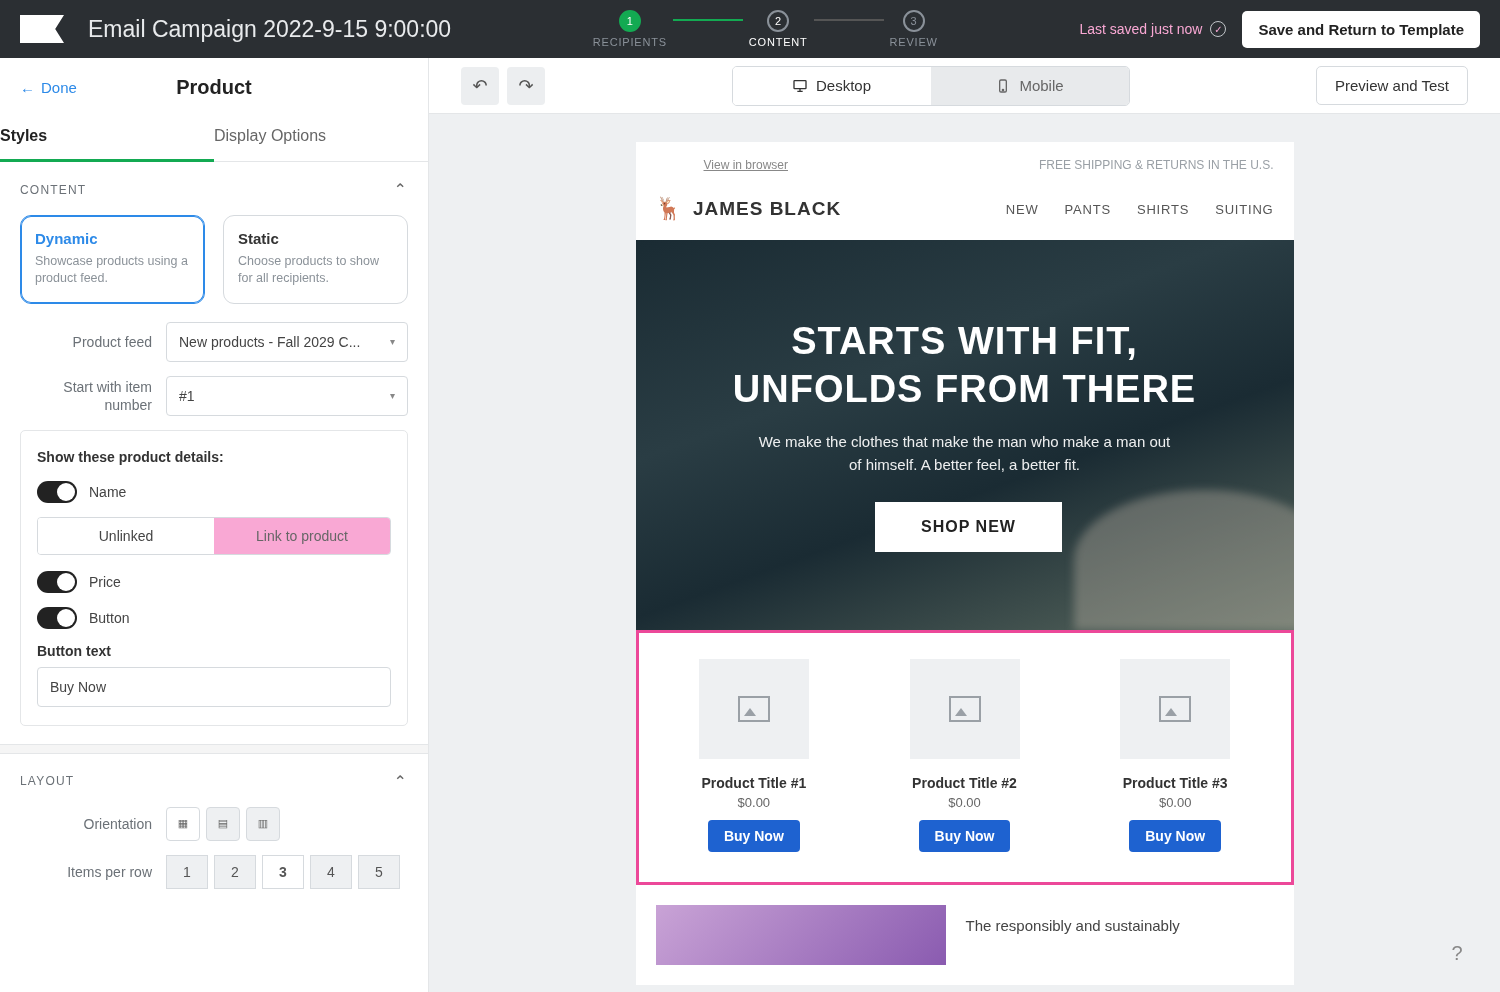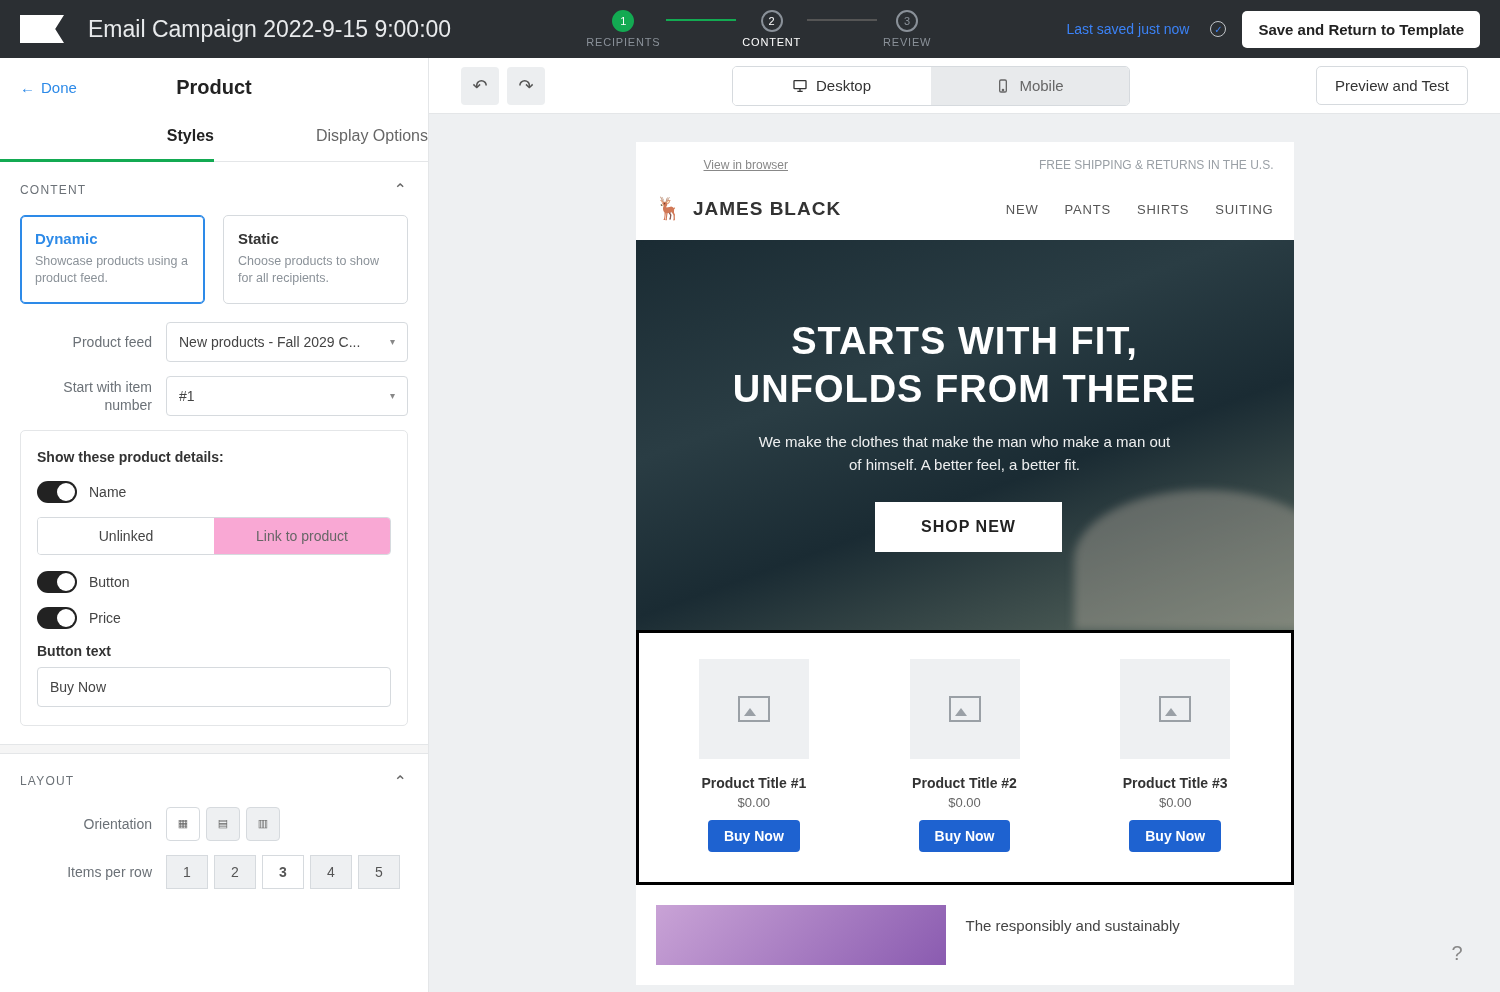--- a/index.html
+++ b/index.html
@@ -11,43 +11,43 @@
 .campaign-title { font-size:23px; font-weight:500; color:#e8eaec; }
 .stepper { display:flex; align-items:center; margin:0 auto; gap:0; }
 .step { display:flex; flex-direction:column; align-items:center; gap:4px; }
 .step-circle { width:22px; height:22px; border-radius:50%; border:2px solid #8a9199; display:flex; align-items:center; justify-content:center; font-size:11px; color:#8a9199; background:#2b2f33; }
 .step.done .step-circle { background:#13aa52; border-color:#13aa52; color:#fff; }
 .step.active .step-circle { border-color:#8a9199; color:#fff; }
 .step-label { font-size:11px; letter-spacing:0.8px; color:#8a9199; }
 .step.active .step-label { color:#fff; }
 .step-line { width:70px; height:2px; background:#555; margin:0 6px 18px 6px; }
 .step-line.done { background:#13aa52; }
-.saved { font-size:14px; color:#3b82f6; display:flex; align-items:center; gap:21px; margin-right:16px; }
+.saved { font-size:14px; color:#f9a8d4; display:flex; align-items:center; gap:8px; margin-right:16px; }
 .check-circle { width:16px; height:16px; border:1.5px solid #c0c4c8; border-radius:50%; display:flex; align-items:center; justify-content:center; font-size:10px; }
 .btn-primary { background:#fff; color:#222; border:none; border-radius:5px; padding:10px 16px; font-size:15px; font-weight:600; cursor:pointer; }
 
 
 .main { display:flex; height:calc(992px - 58px); }
 
 
 .sidebar { width:429px; background:#fff; border-right:1px solid #e4e6e8; display:flex; flex-direction:column; overflow-y:auto; }
 .side-head { display:flex; align-items:center; padding:18px 14px 14px; position:relative; }
 .done-link { color:#2d8ae8; font-size:15px; display:flex; align-items:center; gap:6px; cursor:pointer; position:absolute; left:20px; }
 .side-title { font-size:20px; font-weight:600; color:#222; margin:0 auto; }
 .side-tabs { display:flex; border-bottom:1px solid #e4e6e8; }
-.side-tab { flex:1; text-align:right; padding:14px 0 16px; font-size:16px; color:#666; cursor:pointer; position:relative; }
+.side-tab { flex:1; text-align:left; padding:14px 0 16px; font-size:16px; color:#666; cursor:pointer; position:relative; }
 .side-tab.active { color:#222; font-weight:600; }
 .side-tab.active::after { content:""; position:absolute; left:0; right:0; bottom:-1px; height:3px; background:#13aa52; }
 
 .section { padding:18px 20px; }
 .section-head { display:flex; justify-content:space-between; align-items:center; font-size:12px; letter-spacing:1.2px; color:#6b7177; margin-bottom:16px; cursor:pointer; }
 .chev { font-size:16px; color:#666; }
 
 .cards { display:flex; gap:18px; margin-bottom:18px; }
-.card { flex:1; border:1px solid #d6dade; border-radius:5px; padding:14px 14px 16px; cursor:pointer; }
+.card { flex:1; border:1px solid #d6dade; border-radius:11px; padding:14px 14px 16px; cursor:pointer; }
 .card.sel { border-color:#2d8ae8; box-shadow:0 0 0 1px #2d8ae8 inset; }
 .card-title { font-size:15px; font-weight:600; color:#333; margin-bottom:6px; }
 .card.sel .card-title { color:#2d8ae8; }
 .card-desc { font-size:12.5px; color:#8b9299; line-height:1.35; }
 
 .form-row { display:flex; align-items:center; gap:14px; margin-bottom:14px; }
 .form-row label { width:132px; text-align:right; font-size:14px; color:#6b7177; line-height:1.3; }
 .select { flex:1; border:1px solid #d6dade; border-radius:4px; height:40px; padding:0 12px; display:flex; align-items:center; justify-content:space-between; font-size:14px; color:#444; cursor:pointer; }
 .select .tri { color:#888; font-size:10px; }
 
@@ -92,21 +92,21 @@
 .deer { font-size:22px; }
 .brand-text { font-size:19px; font-weight:700; letter-spacing:1px; color:#333; }
 .nav { display:flex; gap:26px; font-size:13px; letter-spacing:0.8px; color:#555; }
 
 .hero { height:390px; background:linear-gradient(160deg,#1a2b33 0%,#2a3d44 35%,#1a2b33 60%,#5b6a60 100%); display:flex; flex-direction:column; align-items:center; justify-content:center; color:#fff; text-align:center; padding:0 40px; position:relative; overflow:hidden; }
 .hero::before { content:""; position:absolute; bottom:0; right:-40px; width:260px; height:140px; background:rgba(200,190,175,0.35); border-radius:50% 50% 0 0; filter:blur(4px); }
 .hero h1 { font-size:38px; font-weight:800; letter-spacing:1px; line-height:1.25; margin-bottom:18px; position:relative; }
 .hero p { font-size:15px; max-width:420px; line-height:1.5; margin-bottom:26px; opacity:.92; position:relative; }
 .hero-cta { background:#fff; color:#222; padding:16px 46px; font-size:16px; font-weight:700; letter-spacing:1px; cursor:pointer; position:relative; border:none;margin-left:8px; }
 
-.products { display:flex; gap:20px; padding:26px 20px 30px; border:3px solid #000000; }
+.products { display:flex; gap:20px; padding:26px 20px 30px; border:3px solid #ec4899; }
 .prod { flex:1; display:flex; flex-direction:column; align-items:center; }
 .prod-img { width:110px; height:100px; background:#eef0f2; display:flex; align-items:center; justify-content:center; margin-bottom:16px; }
 .prod-img-box { width:32px; height:26px; border:2px solid #9aa0a6; position:relative; }
 .prod-img-box::after { content:""; position:absolute; left:4px; bottom:4px; width:0; height:0; border-left:6px solid transparent; border-right:6px solid transparent; border-bottom:8px solid #9aa0a6; }
 .prod-title { font-size:14px; font-weight:600; color:#333; margin-bottom:4px; }
 .prod-price { font-size:13px; color:#666; margin-bottom:10px; }
 .prod-btn { background:#1e62d0; color:#fff; border:none; border-radius:4px; padding:8px 16px; font-size:14px; font-weight:600; cursor:pointer; }
 
 .email-footer-row { display:flex; padding:20px; gap:20px; }
 .foot-img { width:290px; height:60px; background:linear-gradient(135deg,#c9a3d6,#8a5bb0); }
@@ -196,25 +196,25 @@
           <div class="toggle"></div>
           <div class="tog-label">Name</div>
         </div>
         <div class="seg">
           <div class="seg-opt">Unlinked</div>
           <div class="seg-opt inactive">Link to product</div>
         </div>
 
         <div class="tog-row">
           <div class="toggle"></div>
-          <div class="tog-label">Button</div>
+          <div class="tog-label">Price</div>
         </div>
         <div class="tog-row">
           <div class="toggle"></div>
-          <div class="tog-label">Price</div>
+          <div class="tog-label">Button</div>
         </div>
 
         <div class="field-label">Button text</div>
         <input class="text-input" value="Buy Now" style="">
       </div>
     </div>
 
     <div class="divider"></div>
 
     <div class="section">

